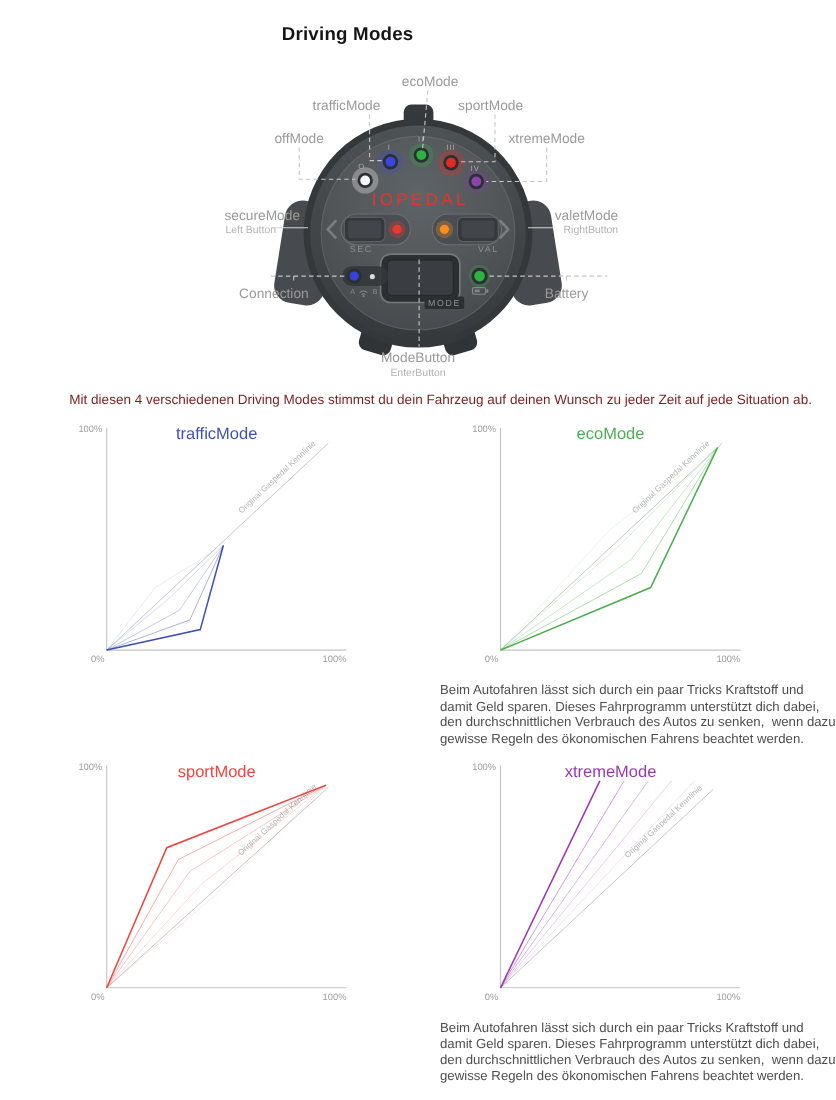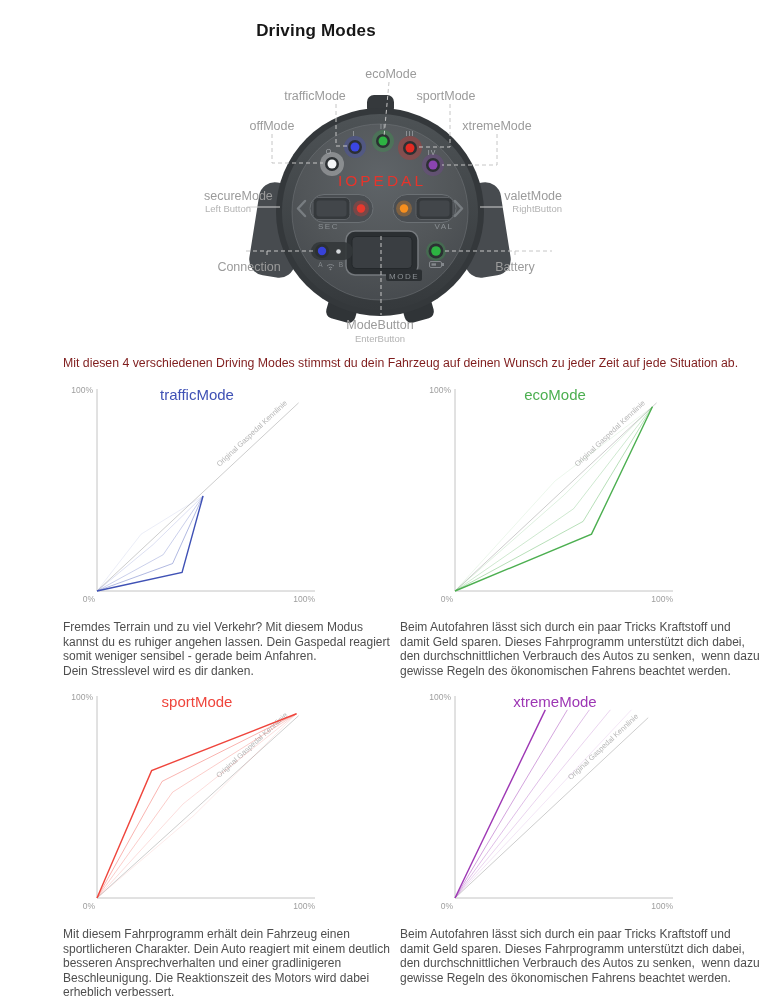--- a/index.html
+++ b/index.html
@@ -201,24 +201,20 @@
           <text x="244" y="221" text-anchor="end" class="axlbl">100%</text>
           <line x1="26" y1="210" x2="227.6" y2="21.840000000000003" stroke="#c7c7c7" stroke-width="0.9"></line>
           <text x="182.50377224747993" y="54.354613122299924" text-anchor="middle" class="reflbl" transform="rotate(-43.02506598911803 182.50377224747993 54.354613122299924)">Original Gaspedal Kennlinie</text>
           <polyline points="26,210 101.6,182.56 132.05,114.94" fill="none" stroke="#3f51b5" stroke-opacity="0.45" stroke-width="0.9"></polyline>
           <polyline points="26,210 92.15,173.74 132.05,114.94" fill="none" stroke="#3f51b5" stroke-opacity="0.3" stroke-width="0.9"></polyline>
           <polyline points="26,210 81.65,163.94 132.05,114.94" fill="none" stroke="#3f51b5" stroke-opacity="0.2" stroke-width="0.9"></polyline>
           <polyline points="26,210 70.1,153.16 132.05,114.94" fill="none" stroke="#3f51b5" stroke-opacity="0.12" stroke-width="0.9"></polyline>
           <polyline points="26,210 111.05,191.38 132.05,114.94" fill="none" stroke="#3f51b5" stroke-width="1.4"></polyline>
         </svg>
     </div>
-    <p class="desc">Fremdes Terrain und zu viel Verkehr? Mit diesem Modus
-kannst du es ruhiger angehen lassen. Dein Gaspedal reagiert
-somit weniger sensibel - gerade beim Anfahren.
-Dein Stresslevel wird es dir danken.</p>
   </div>
 
   <div class="cell right">
     <div class="chart-wrap">
       <div class="chart-title" style="color: rgb(76, 175, 80);">ecoMode</div>
       <svg class="chart-svg" width="252" height="232" viewBox="0 0 252 232">
           <line x1="26" y1="210" x2="26" y2="8" stroke="#c4c4c4" stroke-width="1"></line>
           <line x1="26" y1="210" x2="244" y2="210" stroke="#c4c4c4" stroke-width="1"></line>
           <text x="22" y="12" text-anchor="end" class="axlbl">100%</text>
           <text x="24" y="221" text-anchor="end" class="axlbl">0%</text>
@@ -249,25 +245,20 @@
           <text x="244" y="221" text-anchor="end" class="axlbl">100%</text>
           <line x1="26" y1="210" x2="227.6" y2="27.72" stroke="#c7c7c7" stroke-width="0.9"></line>
           <text x="182.58530645468164" y="58.98371220794281" text-anchor="middle" class="reflbl" transform="rotate(-42.11883592499624 182.58530645468164 58.98371220794281)">Original Gaspedal Kennlinie</text>
           <polyline points="26,210 91.1,93.38 225.5,25.75999999999999" fill="none" stroke="#ef453c" stroke-opacity="0.45" stroke-width="0.9"></polyline>
           <polyline points="26,210 101.6,104.16 225.5,25.75999999999999" fill="none" stroke="#ef453c" stroke-opacity="0.3" stroke-width="0.9"></polyline>
           <polyline points="26,210 112.1,115.92 225.5,25.75999999999999" fill="none" stroke="#ef453c" stroke-opacity="0.2" stroke-width="0.9"></polyline>
           <polyline points="26,210 122.6,127.68 225.5,25.75999999999999" fill="none" stroke="#ef453c" stroke-opacity="0.12" stroke-width="0.9"></polyline>
           <polyline points="26,210 80.6,82.6 225.5,25.75999999999999" fill="none" stroke="#ef453c" stroke-width="1.4"></polyline>
         </svg>
     </div>
-    <p class="desc">Mit diesem Fahrprogramm erhält dein Fahrzeug einen
-sportlicheren Charakter. Dein Auto reagiert mit einem deutlich
-besseren Ansprechverhalten und einer gradlinigeren
-Beschleunigung. Die Reaktionszeit des Motors wird dabei
-erheblich verbessert.</p>
   </div>
 
   <div class="cell right">
     <div class="chart-wrap">
       <div class="chart-title" style="color: rgb(157, 54, 180);">xtremeMode</div>
       <svg class="chart-svg" width="252" height="232" viewBox="0 0 252 232">
           <line x1="26" y1="210" x2="26" y2="8" stroke="#c4c4c4" stroke-width="1"></line>
           <line x1="26" y1="210" x2="244" y2="210" stroke="#c4c4c4" stroke-width="1"></line>
           <text x="22" y="12" text-anchor="end" class="axlbl">100%</text>
           <text x="24" y="221" text-anchor="end" class="axlbl">0%</text>

